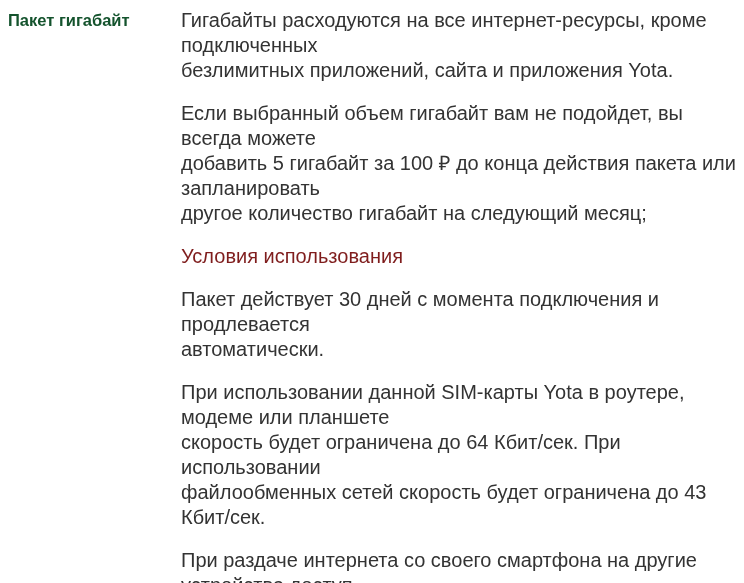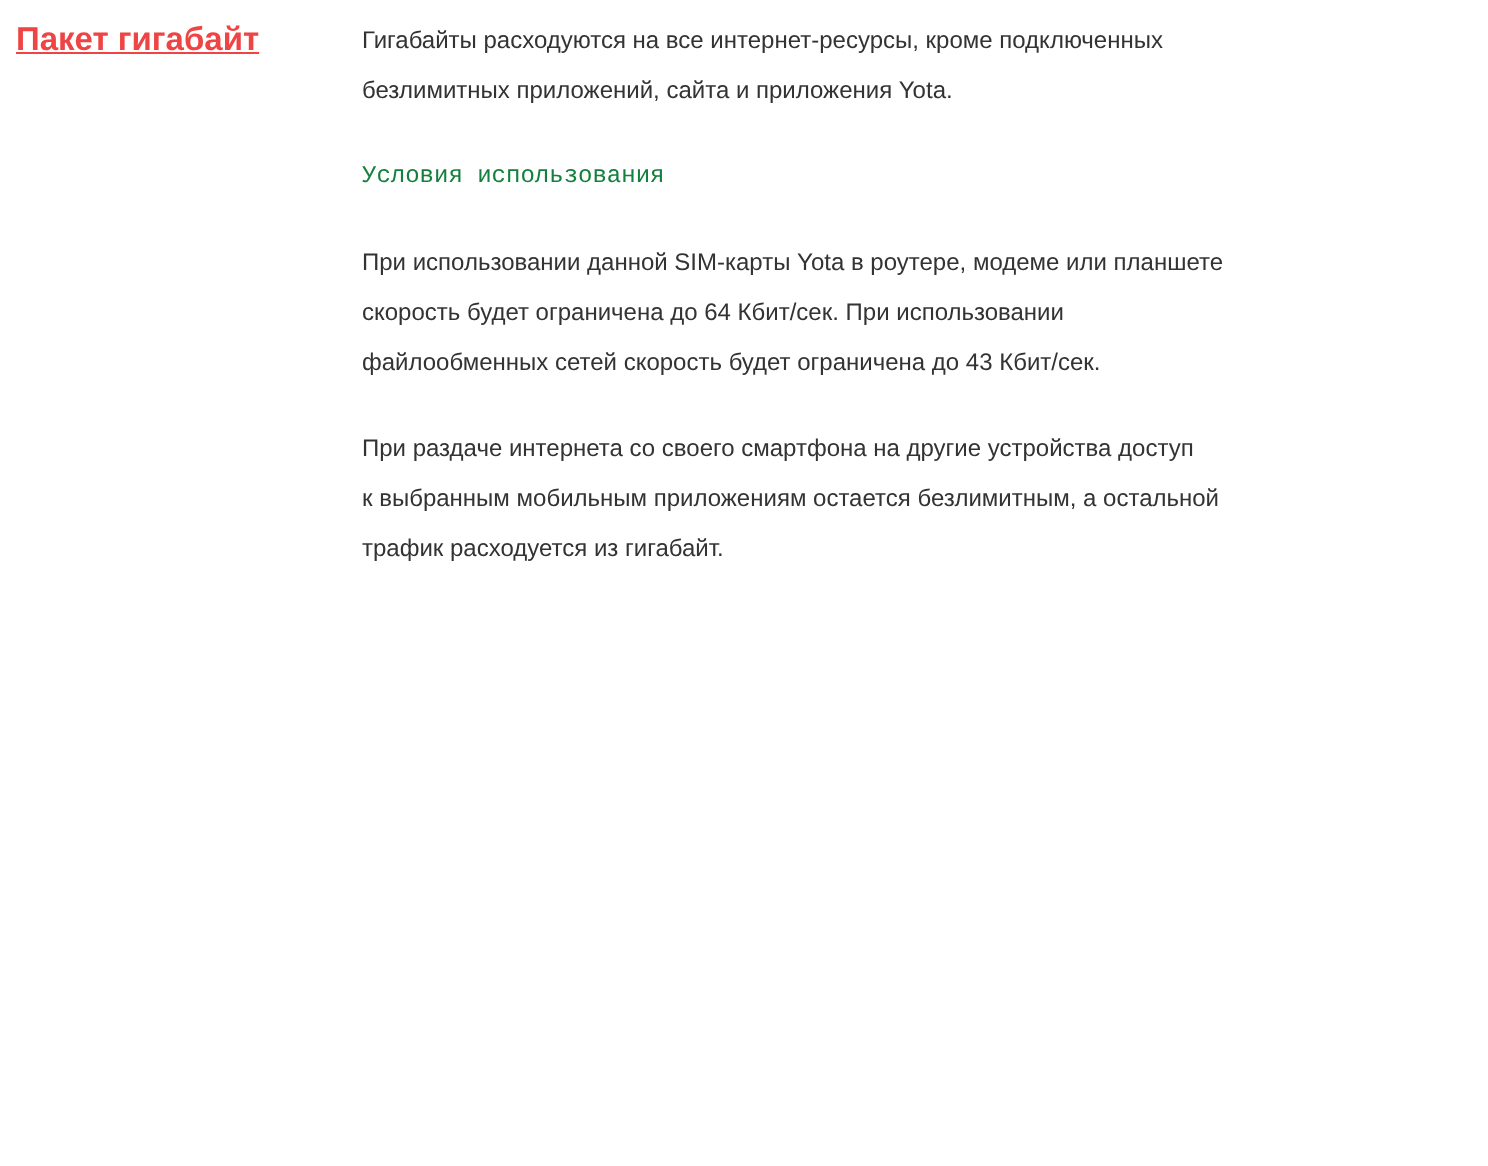--- a/index.html
+++ b/index.html
@@ -20,48 +20,51 @@
     padding: 8px 6px 0 8px;
     box-sizing: border-box;
     width: 744px;
   }
   .term {
     flex: 0 0 173px;
     width: 173px;
     font-size: 16.5px;
     font-weight: bold;
     line-height: 25px;
-    color: #ef4444;
-    text-decoration: underline;
+    color: #14532d;
   }
   .desc {
     flex: 1 1 auto;
     min-width: 0;
   }
   .para {
     margin: 0 0 18px 0;
-    font-size: 12px;
+    font-size: 20px;
     line-height: 25px;
     white-space: pre-line;
     color: #333333;
   }
   .para.subheading {
-    color: #15803d;
-    font-family: Liberation Mono, monospace;
+    color: #7f1d1d;
   }
 </style>
 </head>
 <body>
 
 <div class="section-row">
   <div class="term">Пакет гигабайт</div>
   <div class="desc">
     <p class="para">Гигабайты расходуются на все интернет-ресурсы, кроме подключенных
 безлимитных приложений, сайта и приложения Yota.</p>
+    <p class="para">Если выбранный объем гигабайт вам не подойдет, вы всегда можете
+добавить 5 гигабайт за 100 ₽ до конца действия пакета или запланировать
+другое количество гигабайт на следующий месяц;</p>
     <p class="para subheading">Условия использования</p>
+    <p class="para">Пакет действует 30 дней с момента подключения и продлевается
+автоматически.</p>
     <p class="para">При использовании данной SIM-карты Yota в роутере, модеме или планшете
 скорость будет ограничена до 64 Кбит/сек. При использовании
 файлообменных сетей скорость будет ограничена до 43 Кбит/сек.</p>
     <p class="para">При раздаче интернета со своего смартфона на другие устройства доступ
 к выбранным мобильным приложениям остается безлимитным, а остальной
 трафик расходуется из гигабайт.</p>
   </div>
 </div>
 
 </body></html>

